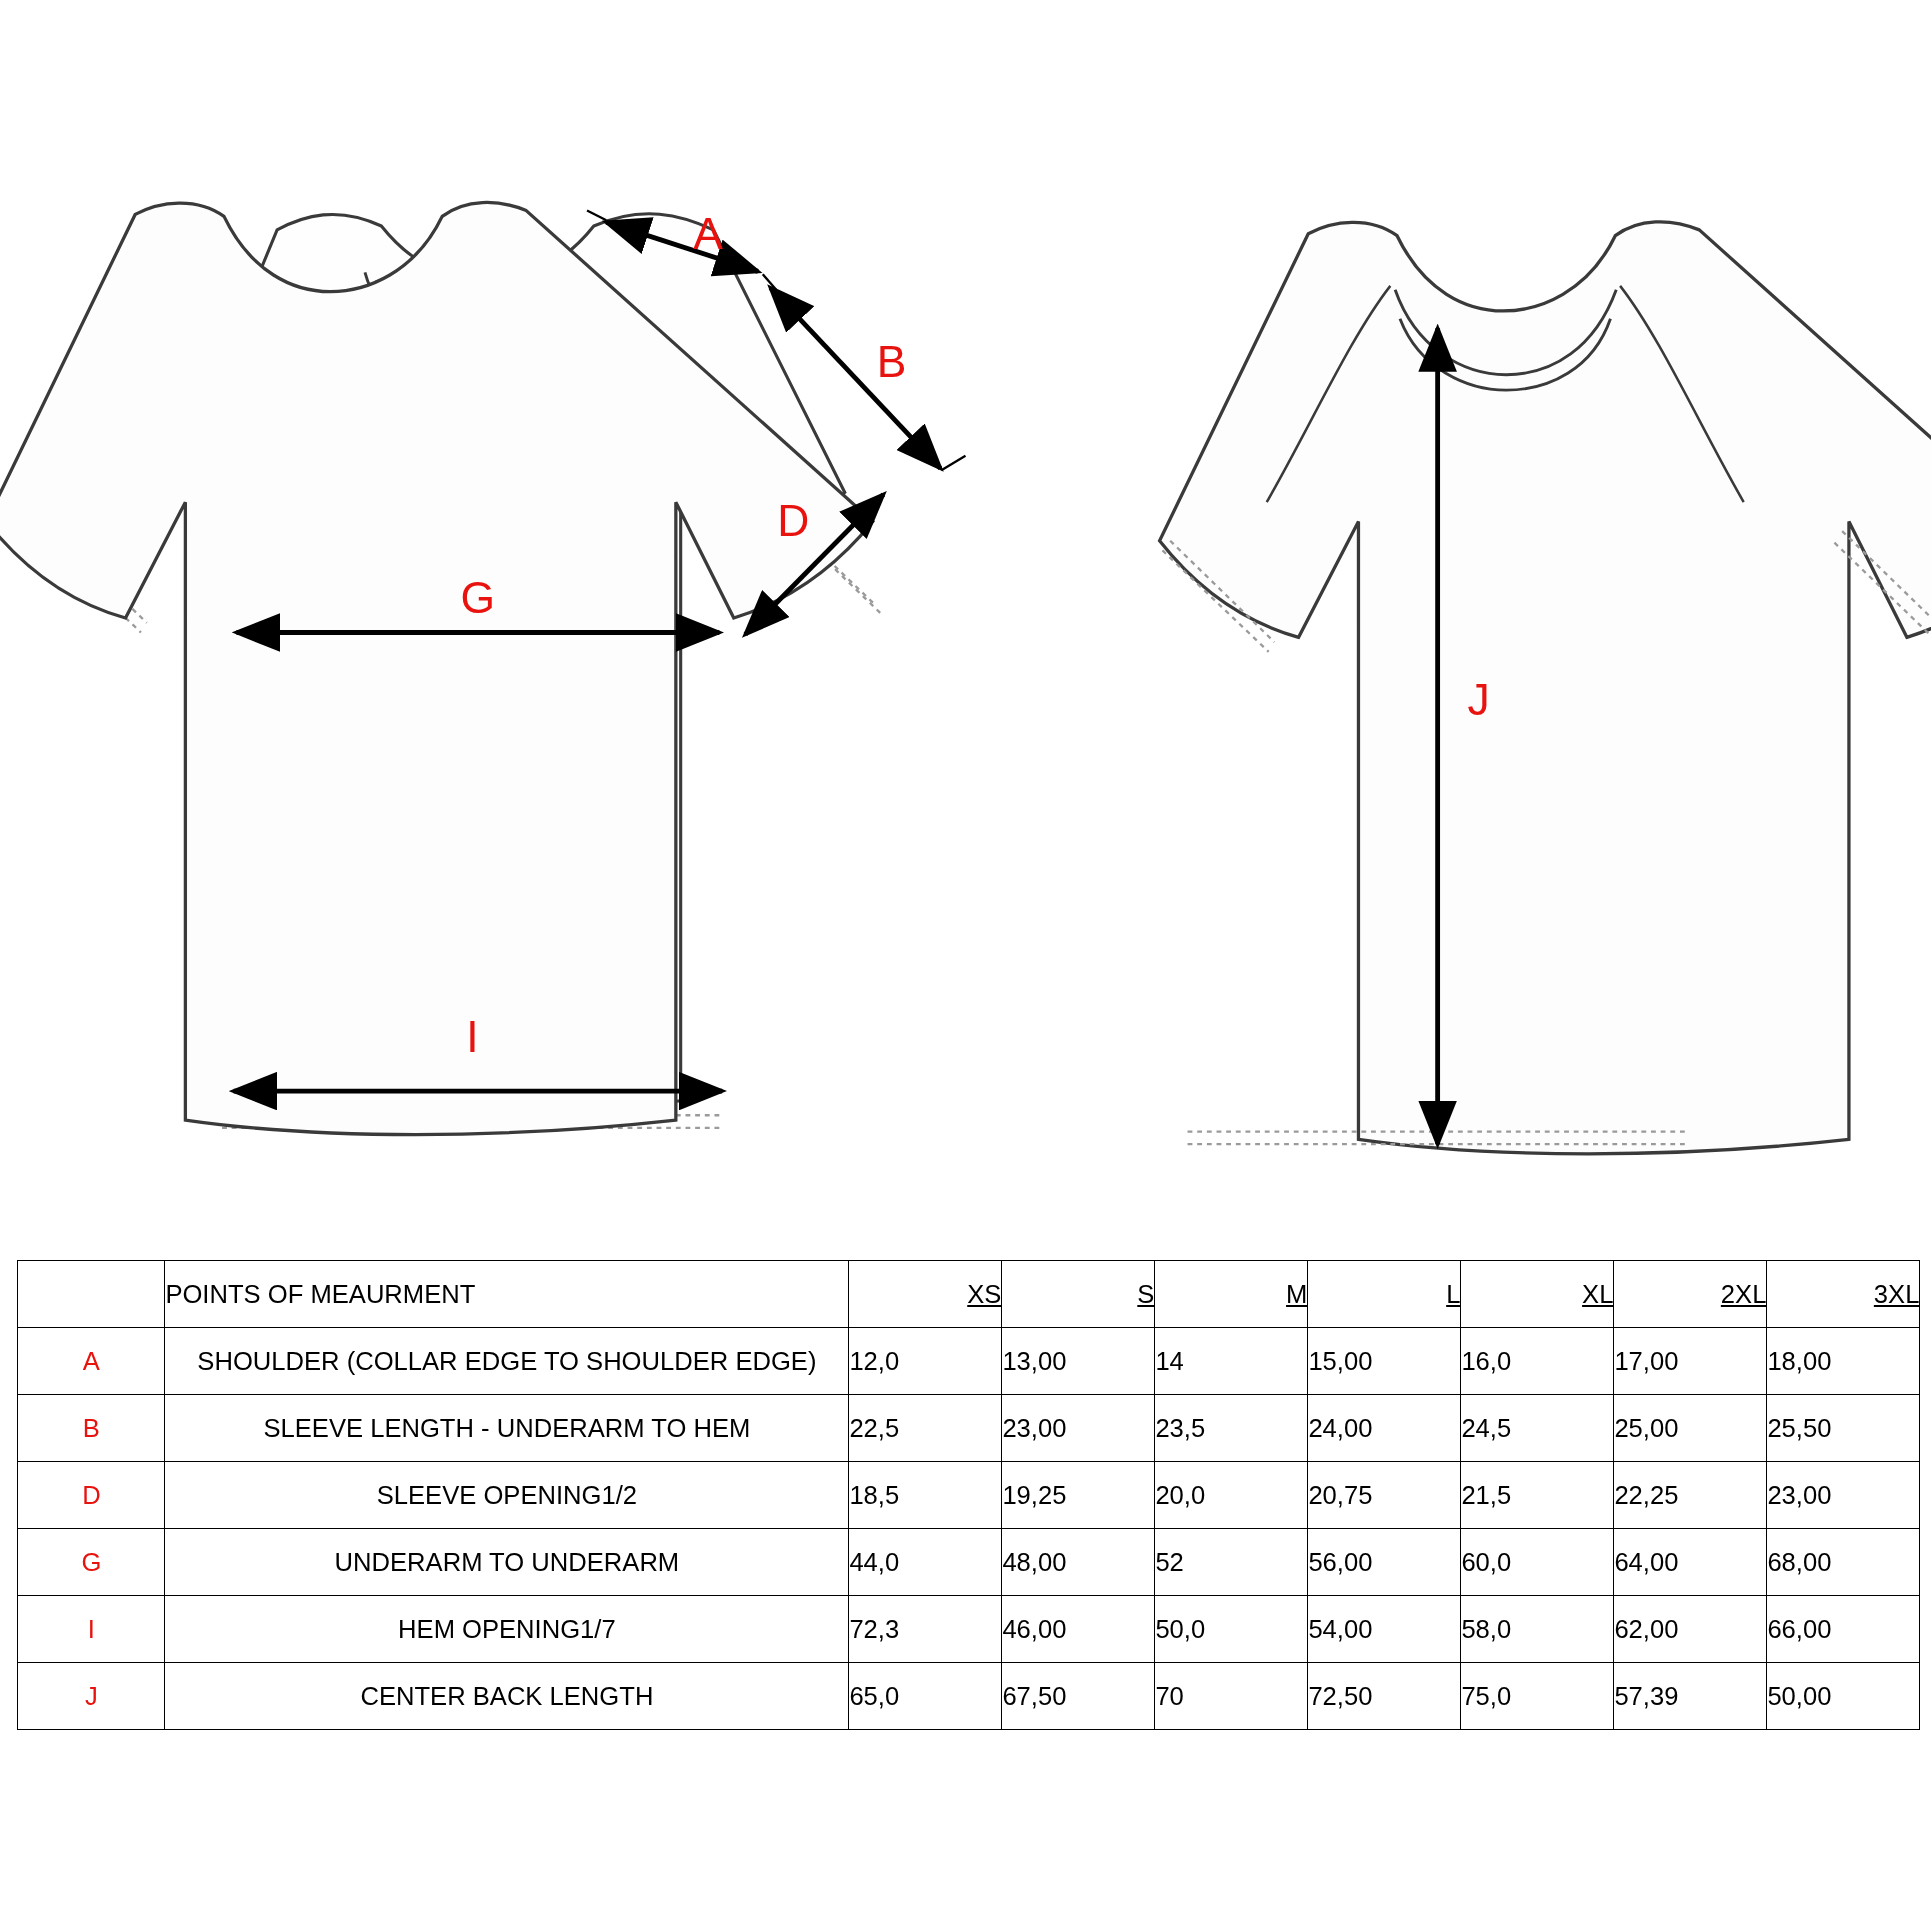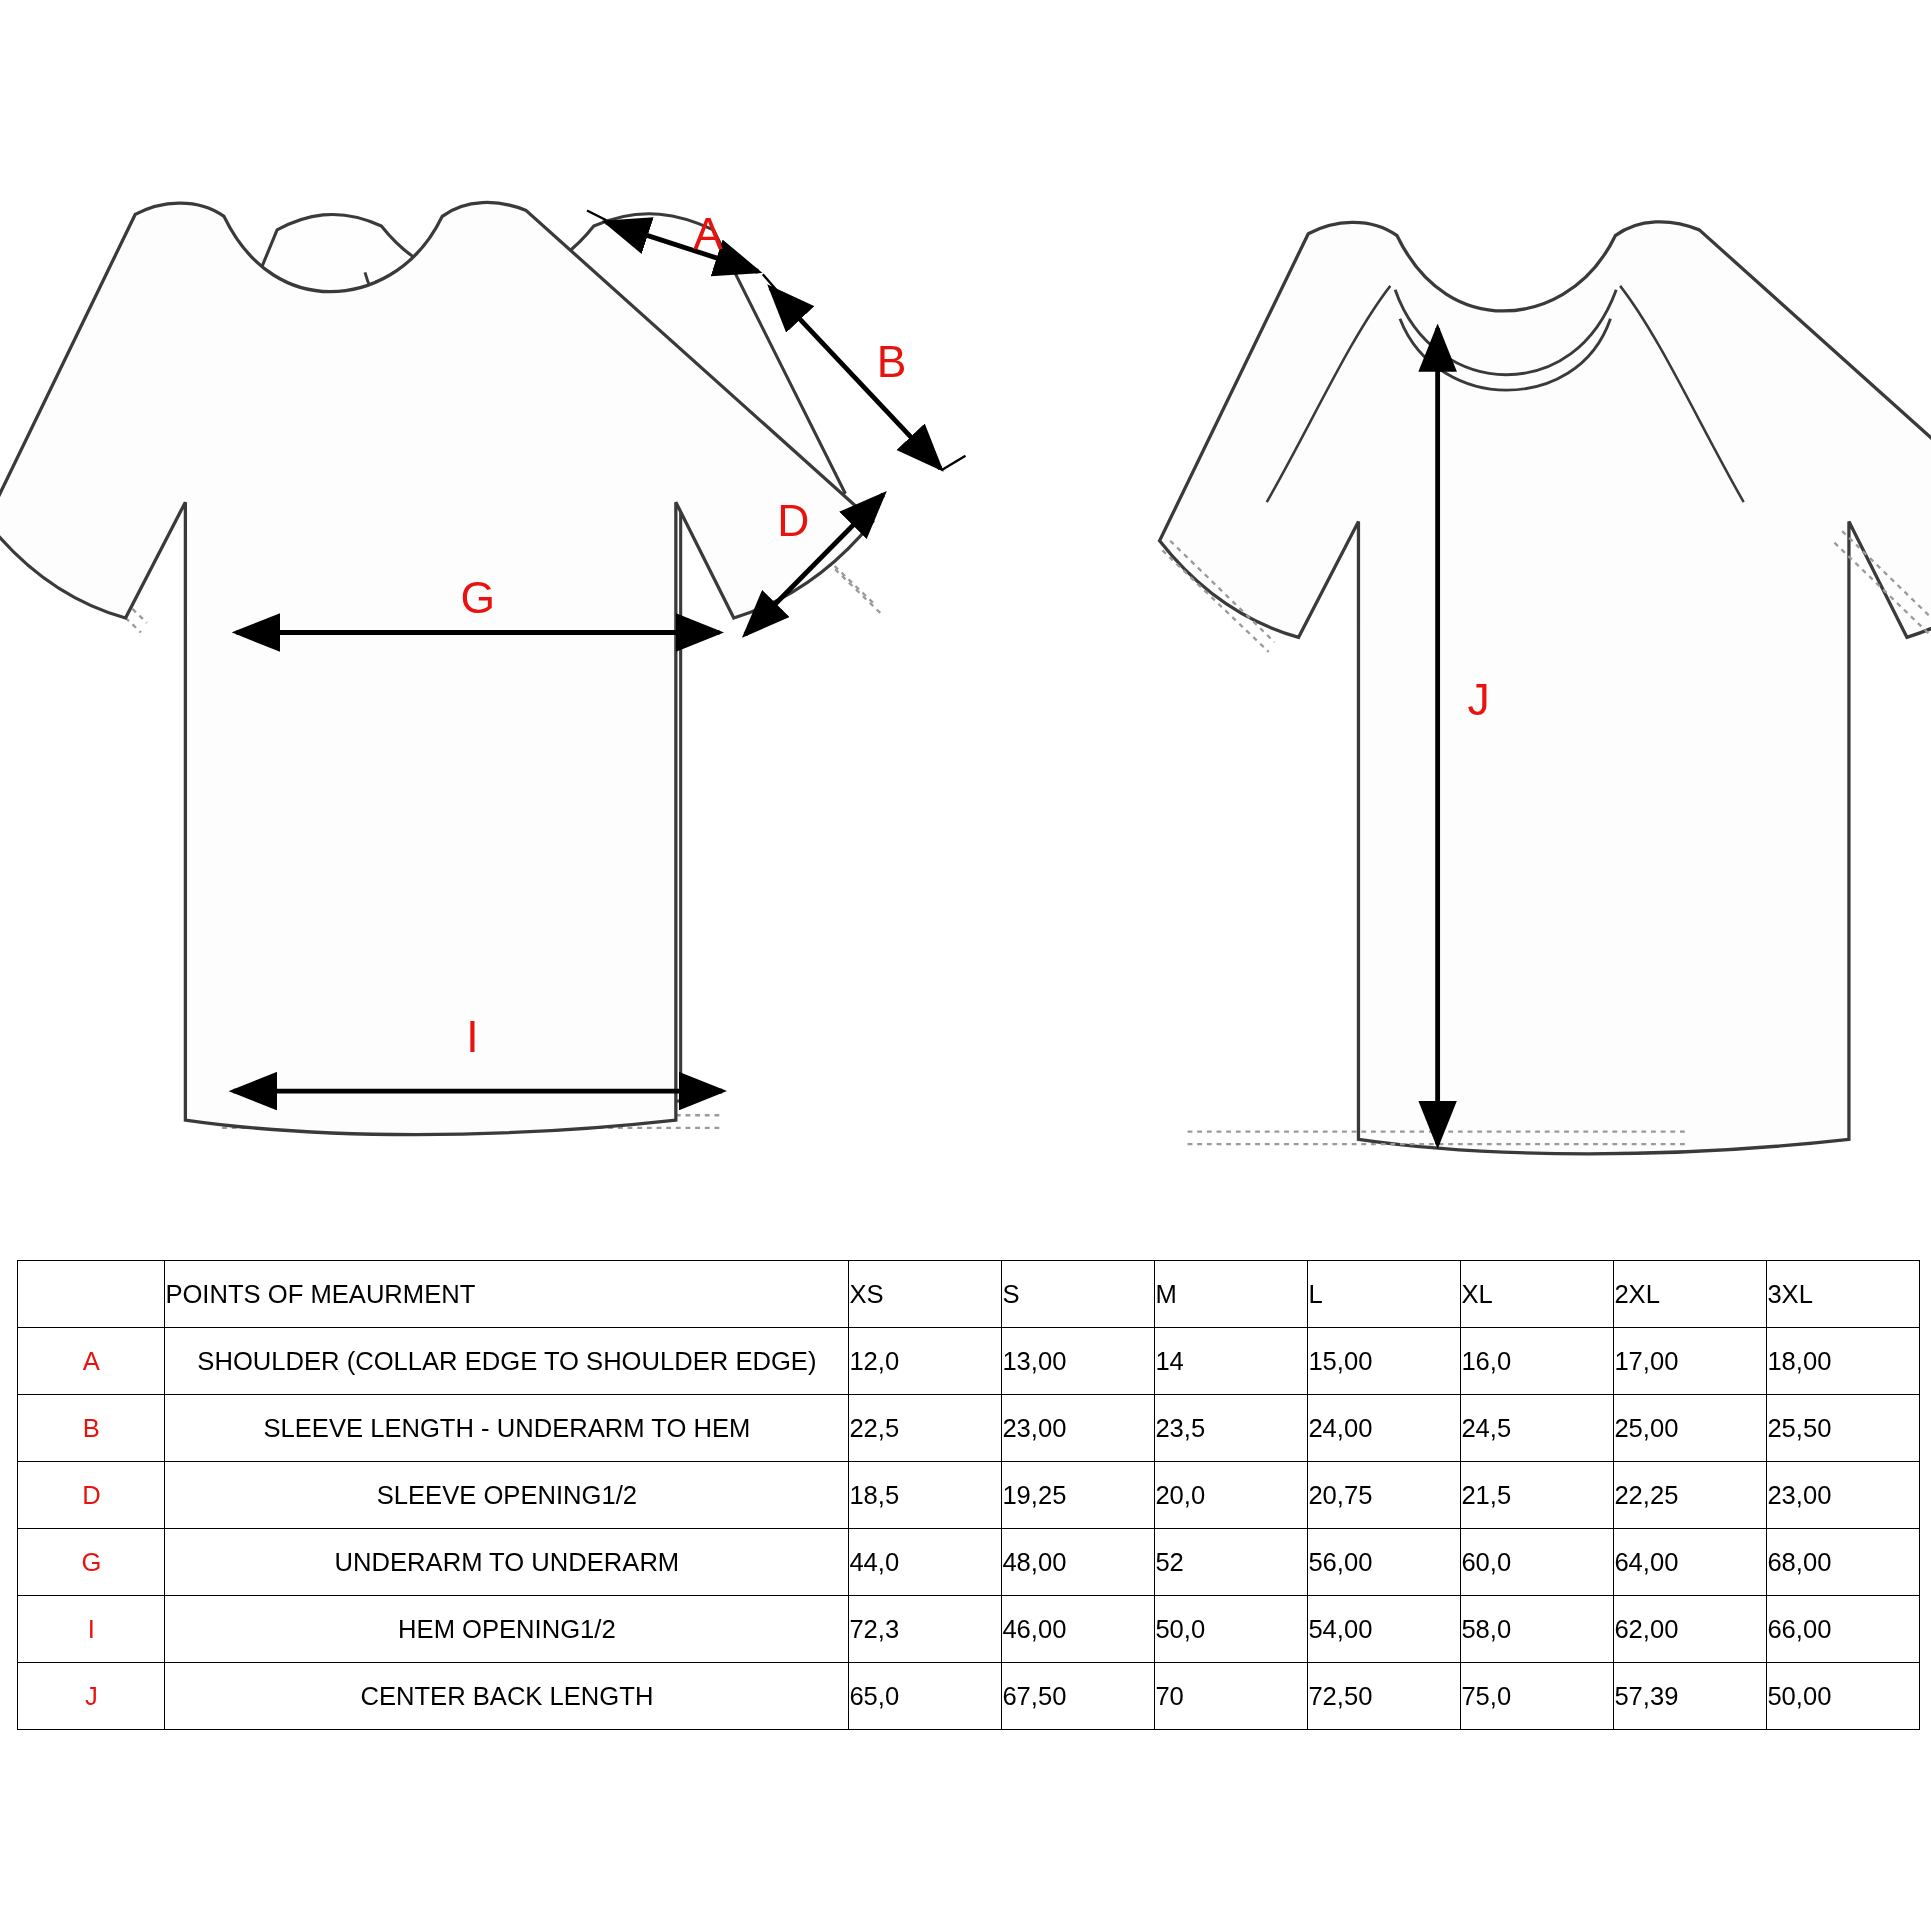--- a/index.html
+++ b/index.html
@@ -70,23 +70,24 @@
     padding-left: 13.5px;
     white-space: nowrap;
   }
   th.name-head {
     text-align: left;
     padding-left: 13.5px;
     font-weight: bold;
     font-size: 26px;
   }
   th.size-head {
-    text-align: left;
+    text-align: right;
     font-weight: bold;
     font-size: 26px;
+    text-decoration: underline;
   }
   td.val-cell {
     text-align: left;
   }
 </style>
 </head>
 <body>
 
 <div class="page">
 
@@ -281,21 +282,21 @@
           <td class="val-cell">44,0</td>
           <td class="val-cell">48,00</td>
           <td class="val-cell">52</td>
           <td class="val-cell">56,00</td>
           <td class="val-cell">60,0</td>
           <td class="val-cell">64,00</td>
           <td class="val-cell">68,00</td>
         </tr>
         <tr>
           <td class="letter-cell">I</td>
-          <td class="name-cell">HEM OPENING1/2</td>
+          <td class="name-cell">HEM OPENING1/7</td>
           <td class="val-cell">72,3</td>
           <td class="val-cell">46,00</td>
           <td class="val-cell">50,0</td>
           <td class="val-cell">54,00</td>
           <td class="val-cell">58,0</td>
           <td class="val-cell">62,00</td>
           <td class="val-cell">66,00</td>
         </tr>
         <tr>
           <td class="letter-cell">J</td>

